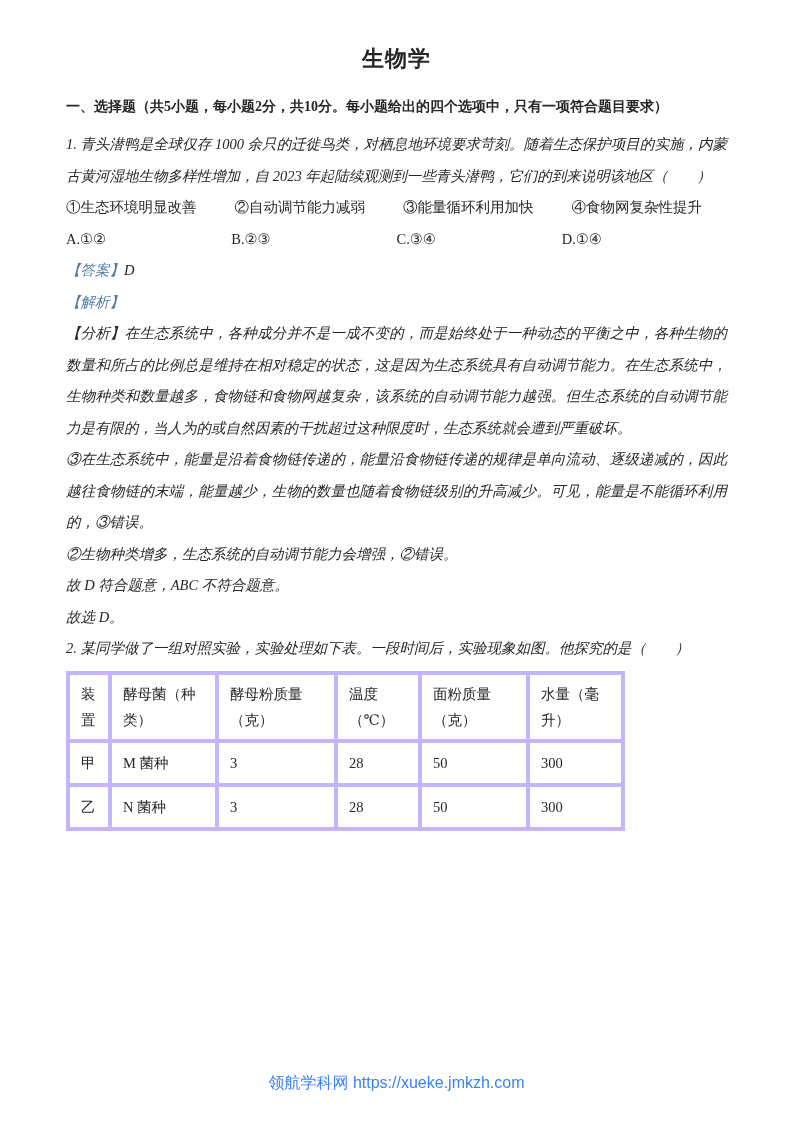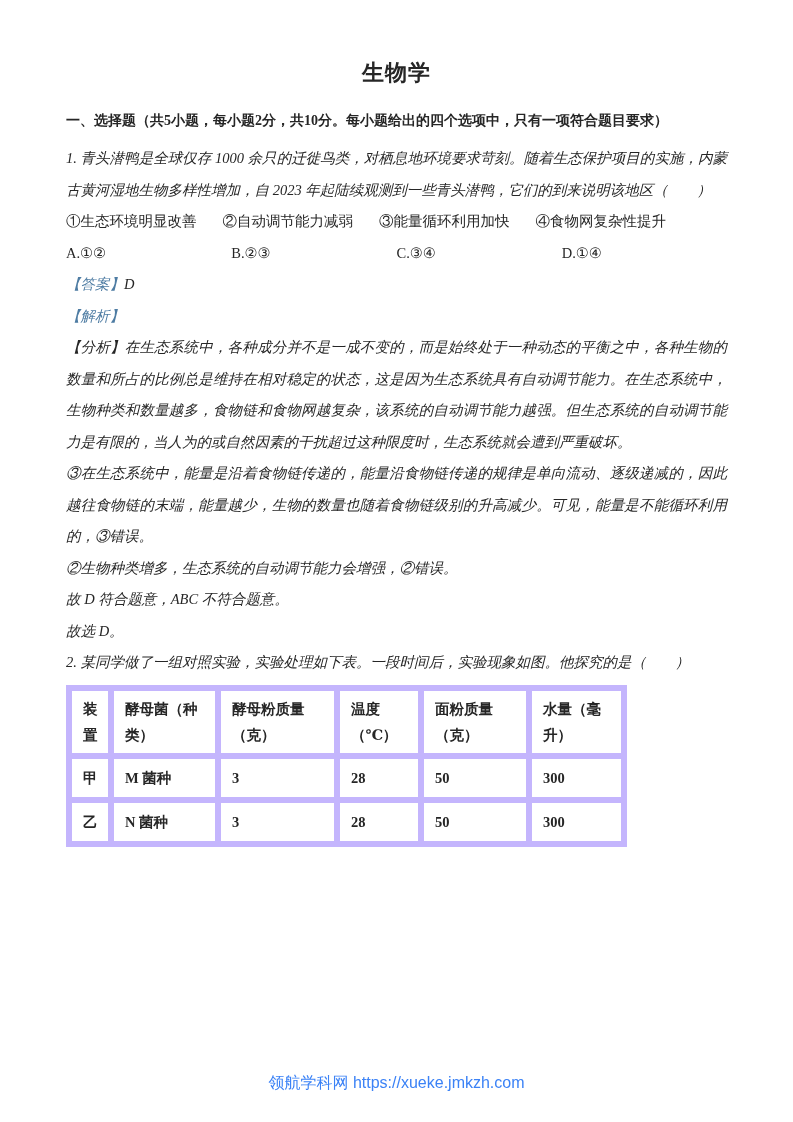--- a/index.html
+++ b/index.html
@@ -8,21 +8,21 @@
     position: relative;
     width: 793px;
     height: 1122px;
     margin: 0 auto;
     background: #ffffff;
     font-family: "Liberation Serif", "DejaVu Serif", serif;
     color: #262626;
     overflow: hidden;
   }
   .content {
-    padding: 58px 66px 0 66px;
+    padding: 44px 66px 0 66px;
   }
   .doc-title {
     text-align: center;
     font-size: 22px;
     font-weight: bold;
     letter-spacing: 1px;
     line-height: 30px;
   }
   .section-heading {
     margin-top: 16px;
@@ -33,41 +33,41 @@
   }
   p.body-line {
     font-size: 14.5px;
     line-height: 31.5px;
     text-align: justify;
     font-style: italic;
   }
   .stem { margin-top: 6px; }
   .statements {
     display: flex;
-    gap: 26px;
+    gap: 38px;
     font-size: 14.5px;
     line-height: 31.5px;
     white-space: nowrap;
   }
   .options {
     display: flex;
     font-size: 14.5px;
     line-height: 31.5px;
   }
   .options .opt { width: 25%; }
   .label-blue { color: #4e7ca3; }
   table.exp-table {
     border-collapse: collapse;
     margin-top: 6px;
     font-size: 14.5px;
     color: #262626;
   }
   table.exp-table th, table.exp-table td {
-    border: 6px solid #c4b5fd;
-    font-weight: bold;
+    border: 4px solid #c4b5fd;
+    font-weight: normal;
     text-align: left;
     vertical-align: middle;
     padding: 4px 6px 4px 11px;
     line-height: 26px;
   }
   table.exp-table th { height: 68px; }
   table.exp-table td { height: 44px; }
   .page-footer {
     position: absolute;
     left: 0; right: 0;

